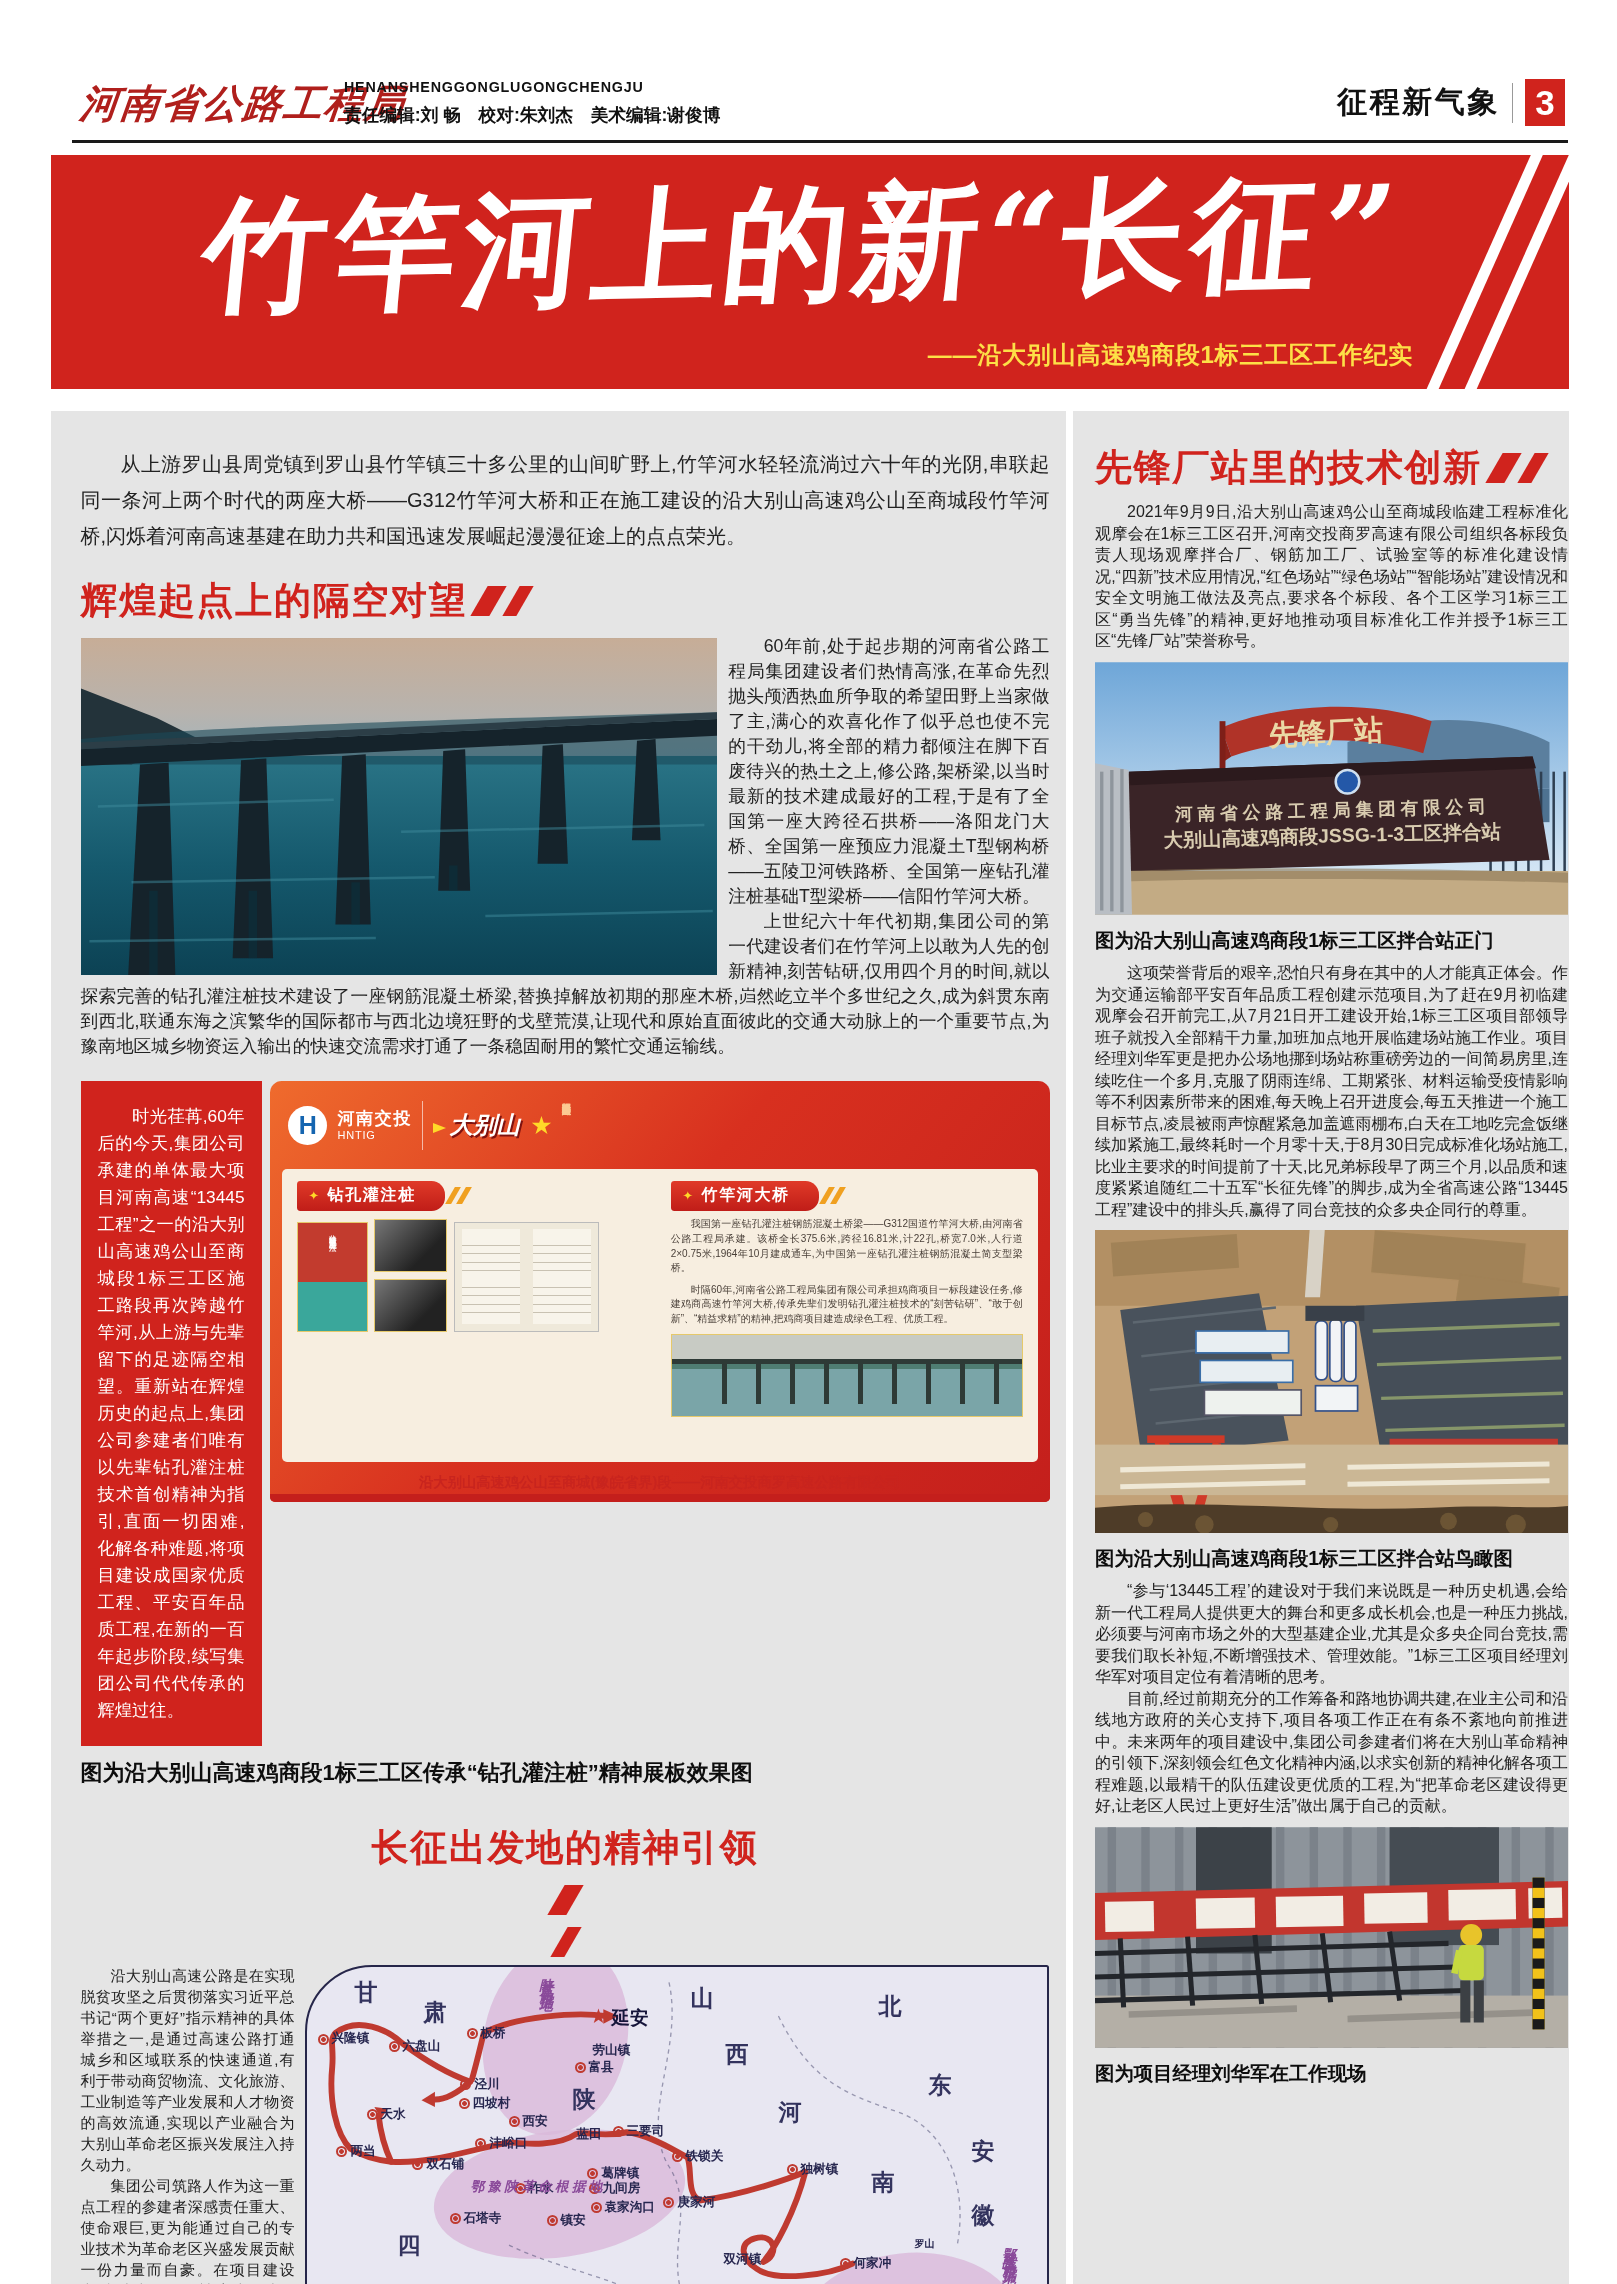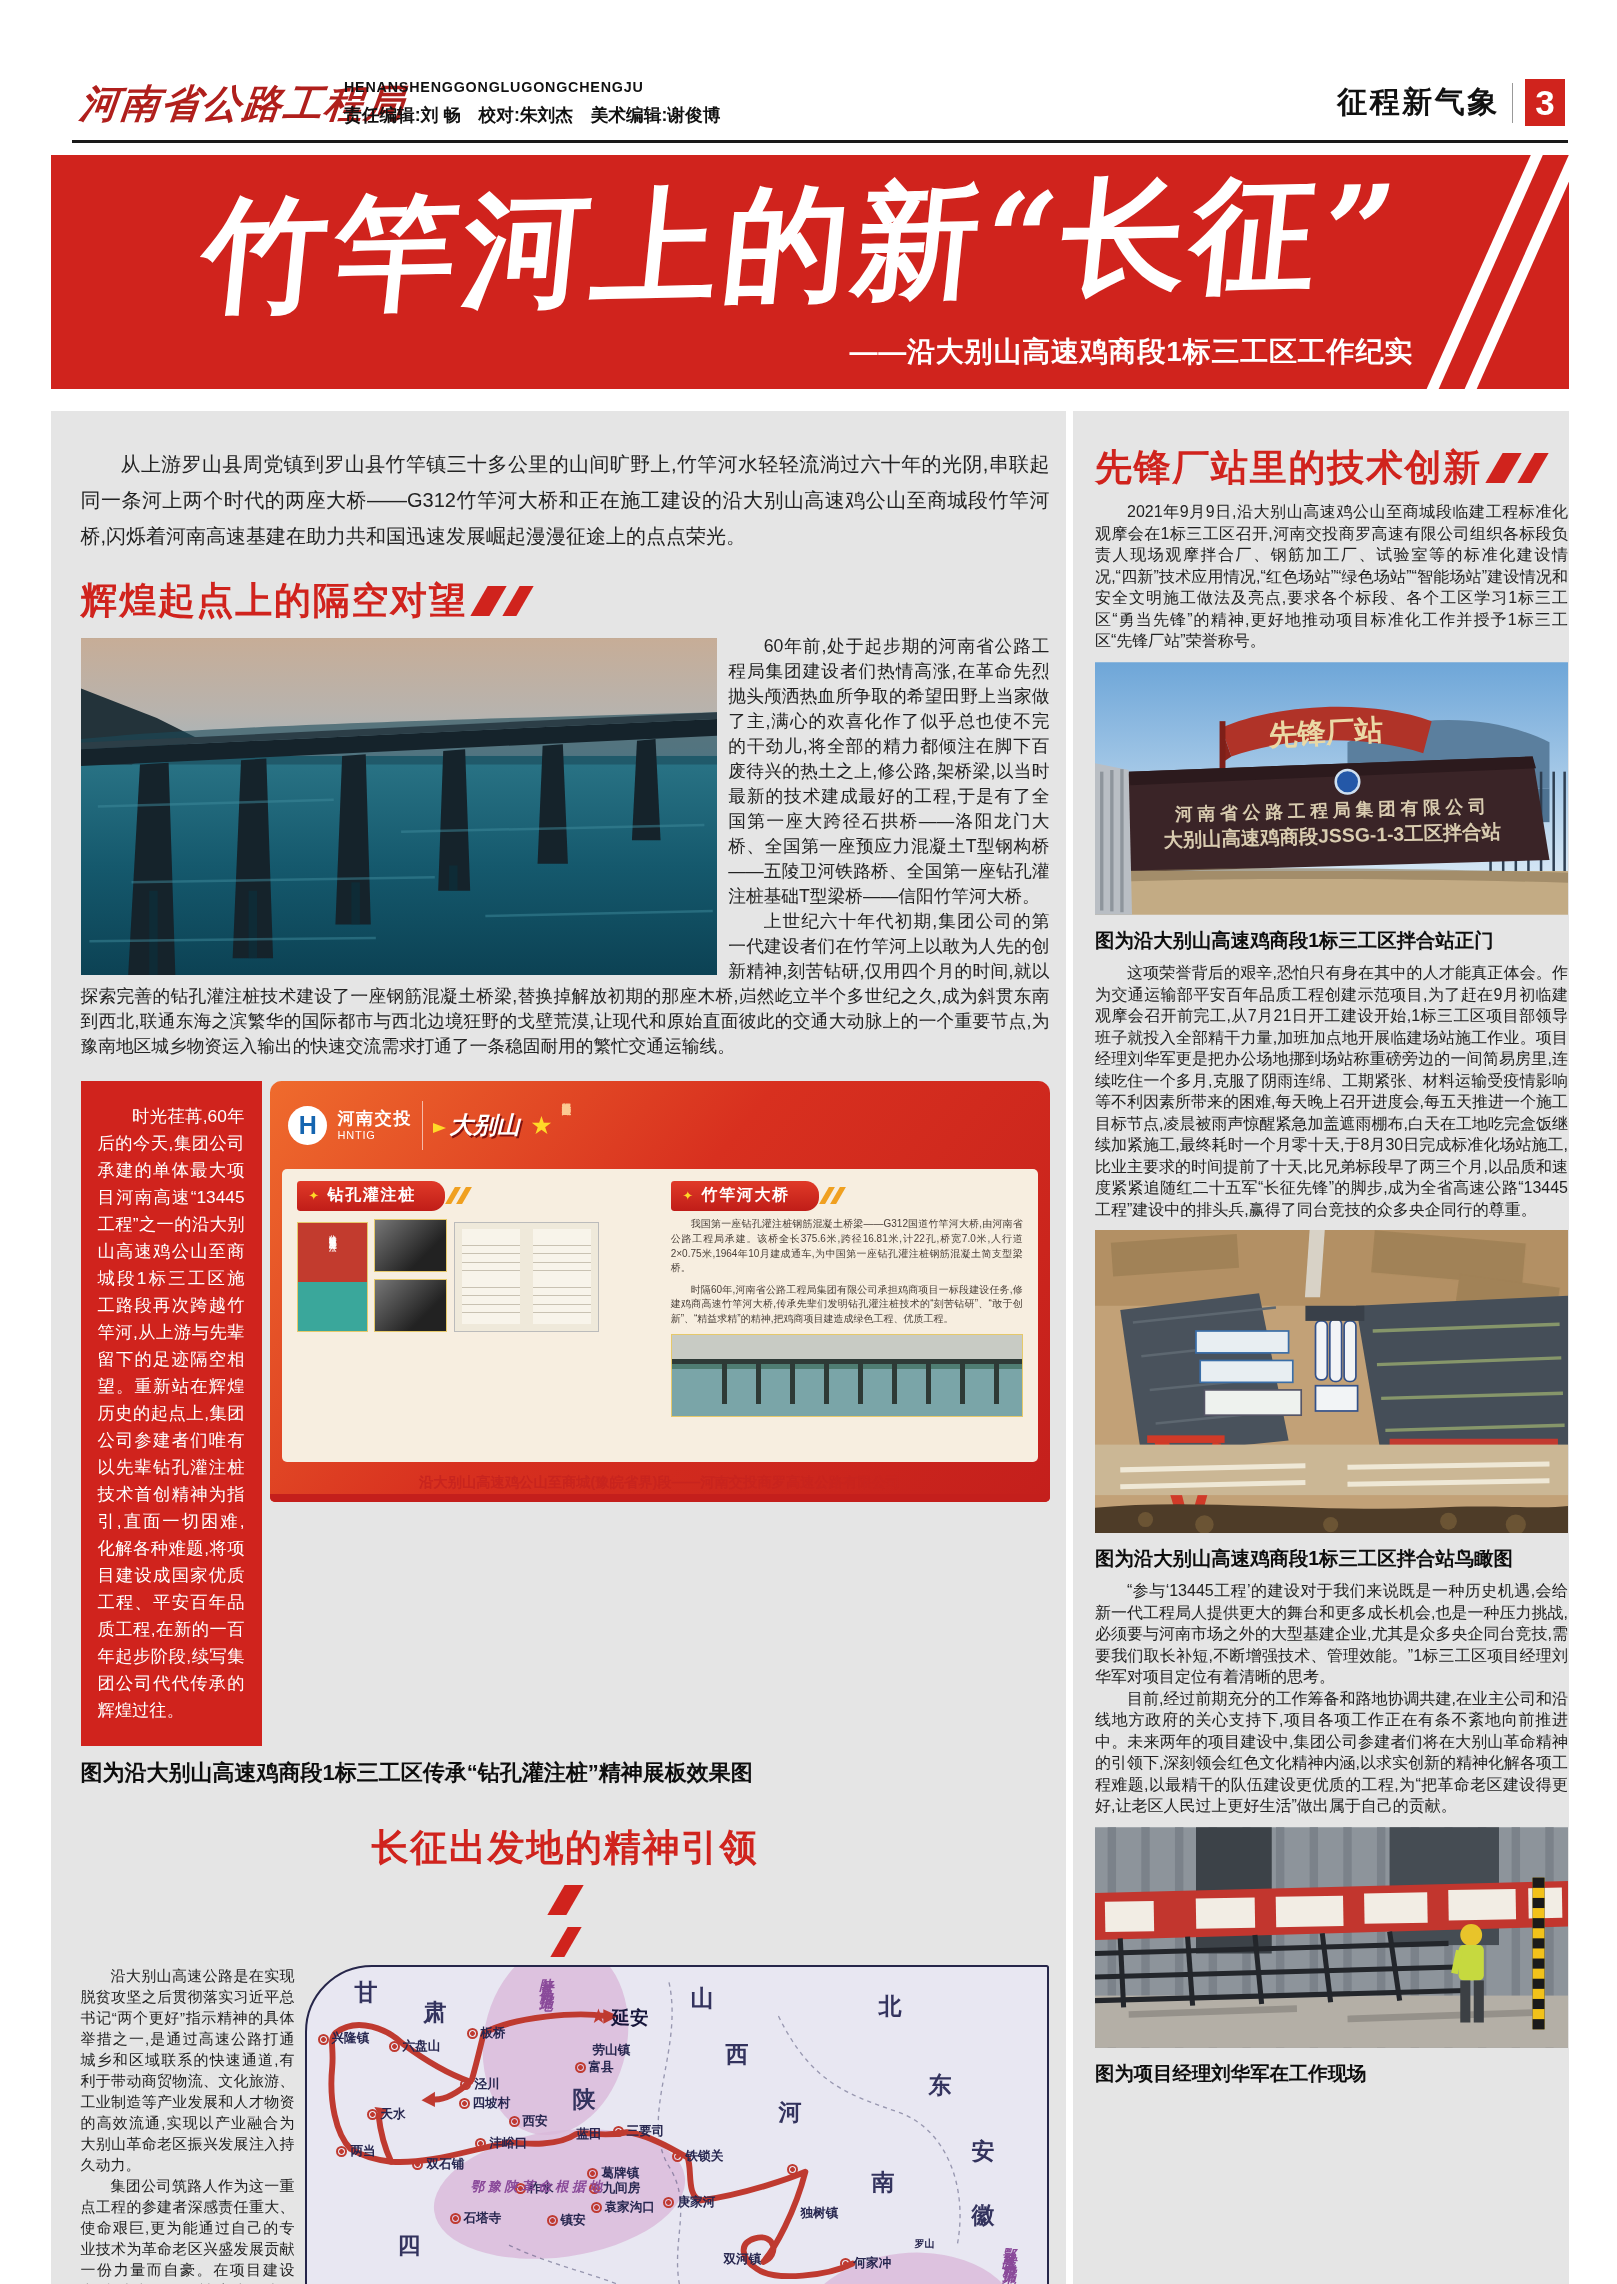--- a/index.html
+++ b/index.html
@@ -15,21 +15,21 @@
   .section-name{font-size:30px;font-weight:bold;color:#111;letter-spacing:2.5px;}
   .hdr-divider{width:1.7px;height:40px;background:#999;}
   .page-box{width:40px;height:47px;background:#d0231d;color:#fff;font-size:35px;font-weight:bold;
             display:flex;align-items:center;justify-content:center;}
   .hdr-rule{left:72px;right:49px;top:140px;height:2.5px;background:#1a1a1a;}
   
   .banner{left:51px;top:155px;width:1518px;height:234px;background:#d0231d;overflow:hidden;}
   .banner-title{position:absolute;left:34px;top:6.7px;width:1432px;text-align:center;
       font-family:"DejaVu Serif",serif;font-weight:bold;font-size:125px;color:#fff;
       transform:skewX(-7deg) rotate(-1.2deg);letter-spacing:5px;white-space:nowrap;}
-  .banner-sub{position:absolute;right:156px;bottom:18.5px;font-size:28px;font-weight:bold;color:#ffffff;letter-spacing:0.8px;}
+  .banner-sub{position:absolute;right:156px;bottom:18.5px;font-size:24px;font-weight:bold;color:#fde047;letter-spacing:0.8px;}
   .bn-stripe{position:absolute;background:#fff;width:11px;height:387px;top:-67px;transform:rotate(24deg);}
   .bn-s1{right:45px;} .bn-s2{right:83px;}
   
   .panel{left:51px;top:411px;width:1518px;height:1948px;background:#e5e5e5;overflow:hidden;}
   .col-divider{position:absolute;left:1015px;top:0;bottom:0;width:6.7px;background:#fff;}
   .col-left{position:absolute;left:29.5px;top:0;width:969px;}
   .col-right{position:absolute;left:1044px;top:0;width:473px;}
   p{margin:0;}
   .body-text{color:#222;text-align:justify;}
   .indent{text-indent:2em;}
@@ -331,21 +331,21 @@
                 <span class="map-label city" style="left: 298px; top: 230px;">袁家沟口</span>
                 <span class="map-dot" style="left: 208px; top: 216px;"></span>
                 <span class="map-label city" style="left: 222px; top: 211px;">柞水</span>
                 <span class="map-dot" style="left: 240px; top: 248px;"></span>
                 <span class="map-label city" style="left: 254px; top: 243px;">镇安</span>
                 <span class="map-dot" style="left: 143px; top: 246px;"></span>
                 <span class="map-label city" style="left: 157px; top: 241px;">石塔寺</span>
                 <span class="map-dot" style="left: 356px; top: 230px;"></span>
                 <span class="map-label city" style="left: 371px; top: 225px;">庚家河</span>
                 <span class="map-dot" style="left: 480px; top: 197px;"></span>
-                <span class="map-label city" style="left: 494px; top: 192px; margin-top: 44px;">独树镇</span>
+                <span class="map-label city" style="left: 494px; top: 192px;">独树镇</span>
                 <span class="map-label city" style="left: 417px; top: 282px;">双河镇</span>
                 <span class="map-dot" style="left: 533px; top: 291px;"></span>
                 <span class="map-label city" style="left: 547px; top: 286px;">何家冲</span>
                 <span class="map-label small" style="left: 608px; top: 266px;">罗山</span>
                 <span class="map-label prov" style="left: 48px; top: 15px;">甘</span>
                 <span class="map-label prov" style="left: 117px; top: 35px;">肃</span>
                 <span class="map-label prov" style="left: 266px; top: 122px;">陕</span>
                 <span class="map-label prov" style="left: 384px; top: 21px;">山</span>
                 <span class="map-label prov" style="left: 419px; top: 77px;">西</span>
                 <span class="map-label prov" style="left: 472px; top: 135px;">河</span>

